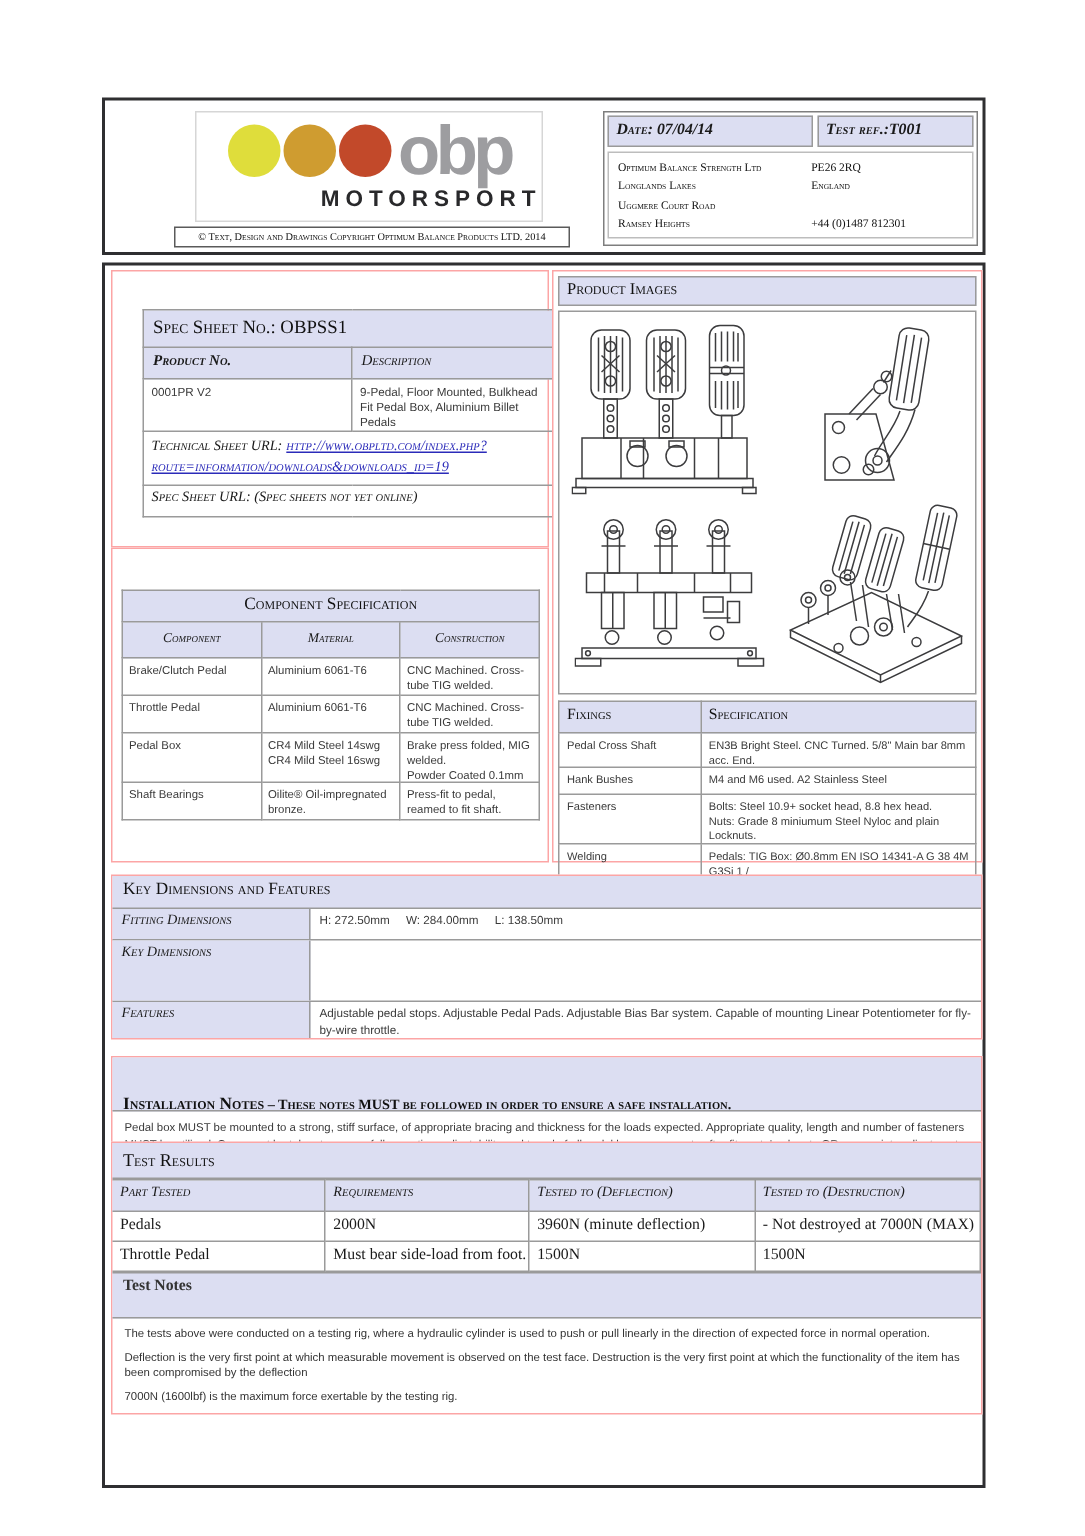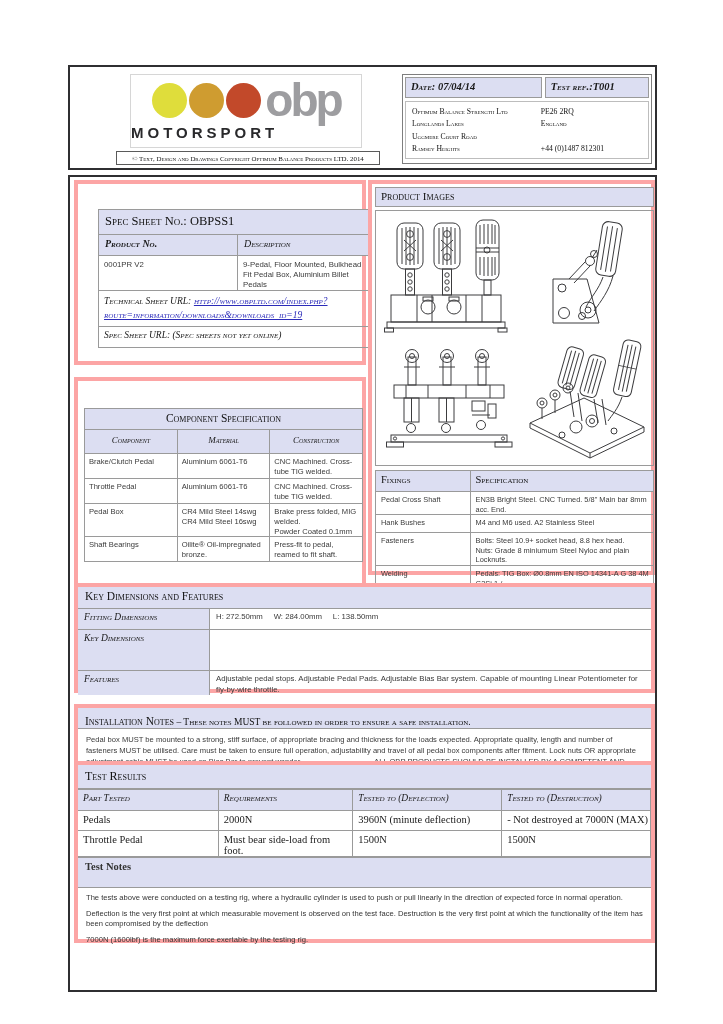--- a/index.html
+++ b/index.html
@@ -10,44 +10,44 @@
 
   
   .sc  { font-family:"Liberation Serif",serif; font-variant:small-caps; color:#111; }
   .scl { font-family:"Liberation Serif",serif; font-variant:small-caps; font-style:italic; color:#191919; }
   .sans { font-family:"Liberation Sans",sans-serif; color:#3a3a3a; }
   .serif { font-family:"Liberation Serif",serif; color:#1a1a1a; }
   .lav { background:#dcdef2; }
 
   
   .frame2 { border:2px solid #2f2f31; background:#fff; }
-  .frame1 { border:4px solid #fca5a5; background:#fff; }
+  .frame1 { border:1px solid #fca5a5; background:#fff; }
 
   
   #header-box { left:68px; top:65px; width:589px; height:105px; }
   #logo-box { left:60px; top:7px; width:232px; height:74px; border:1px solid #d6d6d6; }
   .logo-row { display:flex; align-items:center; justify-content:center; height:46px; margin-top:2px; }
   .circle { width:35px; height:35px; border-radius:50%; margin:0 1px; }
   .obp-text { font-size:46px; font-weight:bold; color:#9d9da0; line-height:40px; letter-spacing:-3px; margin-left:3px; }
-  .motorsport { text-align:left; font-size:15px; font-weight:bold; letter-spacing:4px; color:#29292b; margin-top:1px; }
+  .motorsport { text-align:right; font-size:15px; font-weight:bold; letter-spacing:4px; color:#29292b; margin-top:1px; }
   #copyright-box { left:46px; top:84px; width:264px; height:14px; border:1px solid #5a5a5a;
       display:flex; align-items:center; justify-content:center; font-size:6.9px; }
   #date-box { left:332px; top:7px; width:250px; height:90px; border:1px solid #7e7e7e; padding:2px; }
   .date-row { display:flex; gap:3px; }
   .date-cell { border:1px solid #9a9a9a; height:21px; font-size:10.5px; padding:3px 5px; font-weight:bold; }
   .date-cell.c1 { flex:1.35; } .date-cell.c2 { flex:1; }
   .addr { border:1px solid #bdbdbd; margin-top:3px; height:58px; padding:4px 6px 0 6px; }
   .addr-row { display:flex; line-height:12.4px; font-size:7.7px; }
   .addr-left { width:56%; } .addr-right { flex:1; }
 
   
   #main-box { left:68px; top:175px; width:589px; height:817px; }
 
   #left-top-box { left:4px; top:3px; width:292px; height:185px; }
-  #left-bottom-box { left:4px; top:200px; width:292px; height:210px; }
+  #left-bottom-box { left:4px; top:188px; width:292px; height:210px; }
   #right-box { left:298px; top:3px; width:287px; height:395px; }
   #keydims-box { left:4px; top:406px; width:581px; height:110px; }
   #install-box { left:4px; top:527px; width:581px; height:76px; }
   #test-box { left:4px; top:584px; width:581px; height:182px; }
 
   table { border-collapse:collapse; }
   td { border:1px solid #9a9a9a; vertical-align:top; }
 
   
   #spec-table { position:absolute; left:20px; top:25px; width:279px; table-layout:fixed; }
@@ -73,21 +73,21 @@
   #fix-table .hdr { height:21px; font-size:10.5px; padding:3px 0 0 5px; }
   #fix-table .data { font-size:7.4px; padding:3px 4px 0 5px; line-height:9.6px; white-space:pre-line; }
 
   
   .band-header { height:22px; border-bottom:1px solid #9a9a9a; font-size:11.5px; padding:3px 0 0 7px; }
   .kd-row { display:flex; border-bottom:1px solid #9a9a9a; }
   .kd-label { width:132px; border-right:1px solid #9a9a9a; font-size:9.5px; padding:3px 0 0 6px; }
   .kd-value { flex:1; font-size:7.8px; padding:3px 6px 0 6px; line-height:10.5px; white-space:pre-wrap; }
 
   
-  #install-header { height:21px; border-bottom:1px solid #9a9a9a; padding:3px 0 0 7px; }
+  #install-header { height:36px; border-bottom:1px solid #9a9a9a; padding:21px 0 0 7px;font-weight:bold; }
   #install-header .t1 { font-size:11.5px; }
   #install-header .t2 { font-size:9.5px; }
   #install-body { padding:5px 8px 0 8px; font-size:7.6px; line-height:11.2px; }
   #install-footer-text { display:inline; margin-left:70px; }
 
   
   #test-title { height:24px; border-bottom:1px solid #9a9a9a; font-size:12px; padding:4px 0 0 7px; }
   #tr-table { width:100%; table-layout:fixed; }
   #tr-table td { border-left:none; }
   #tr-table td + td { border-left:1px solid #9a9a9a; }

